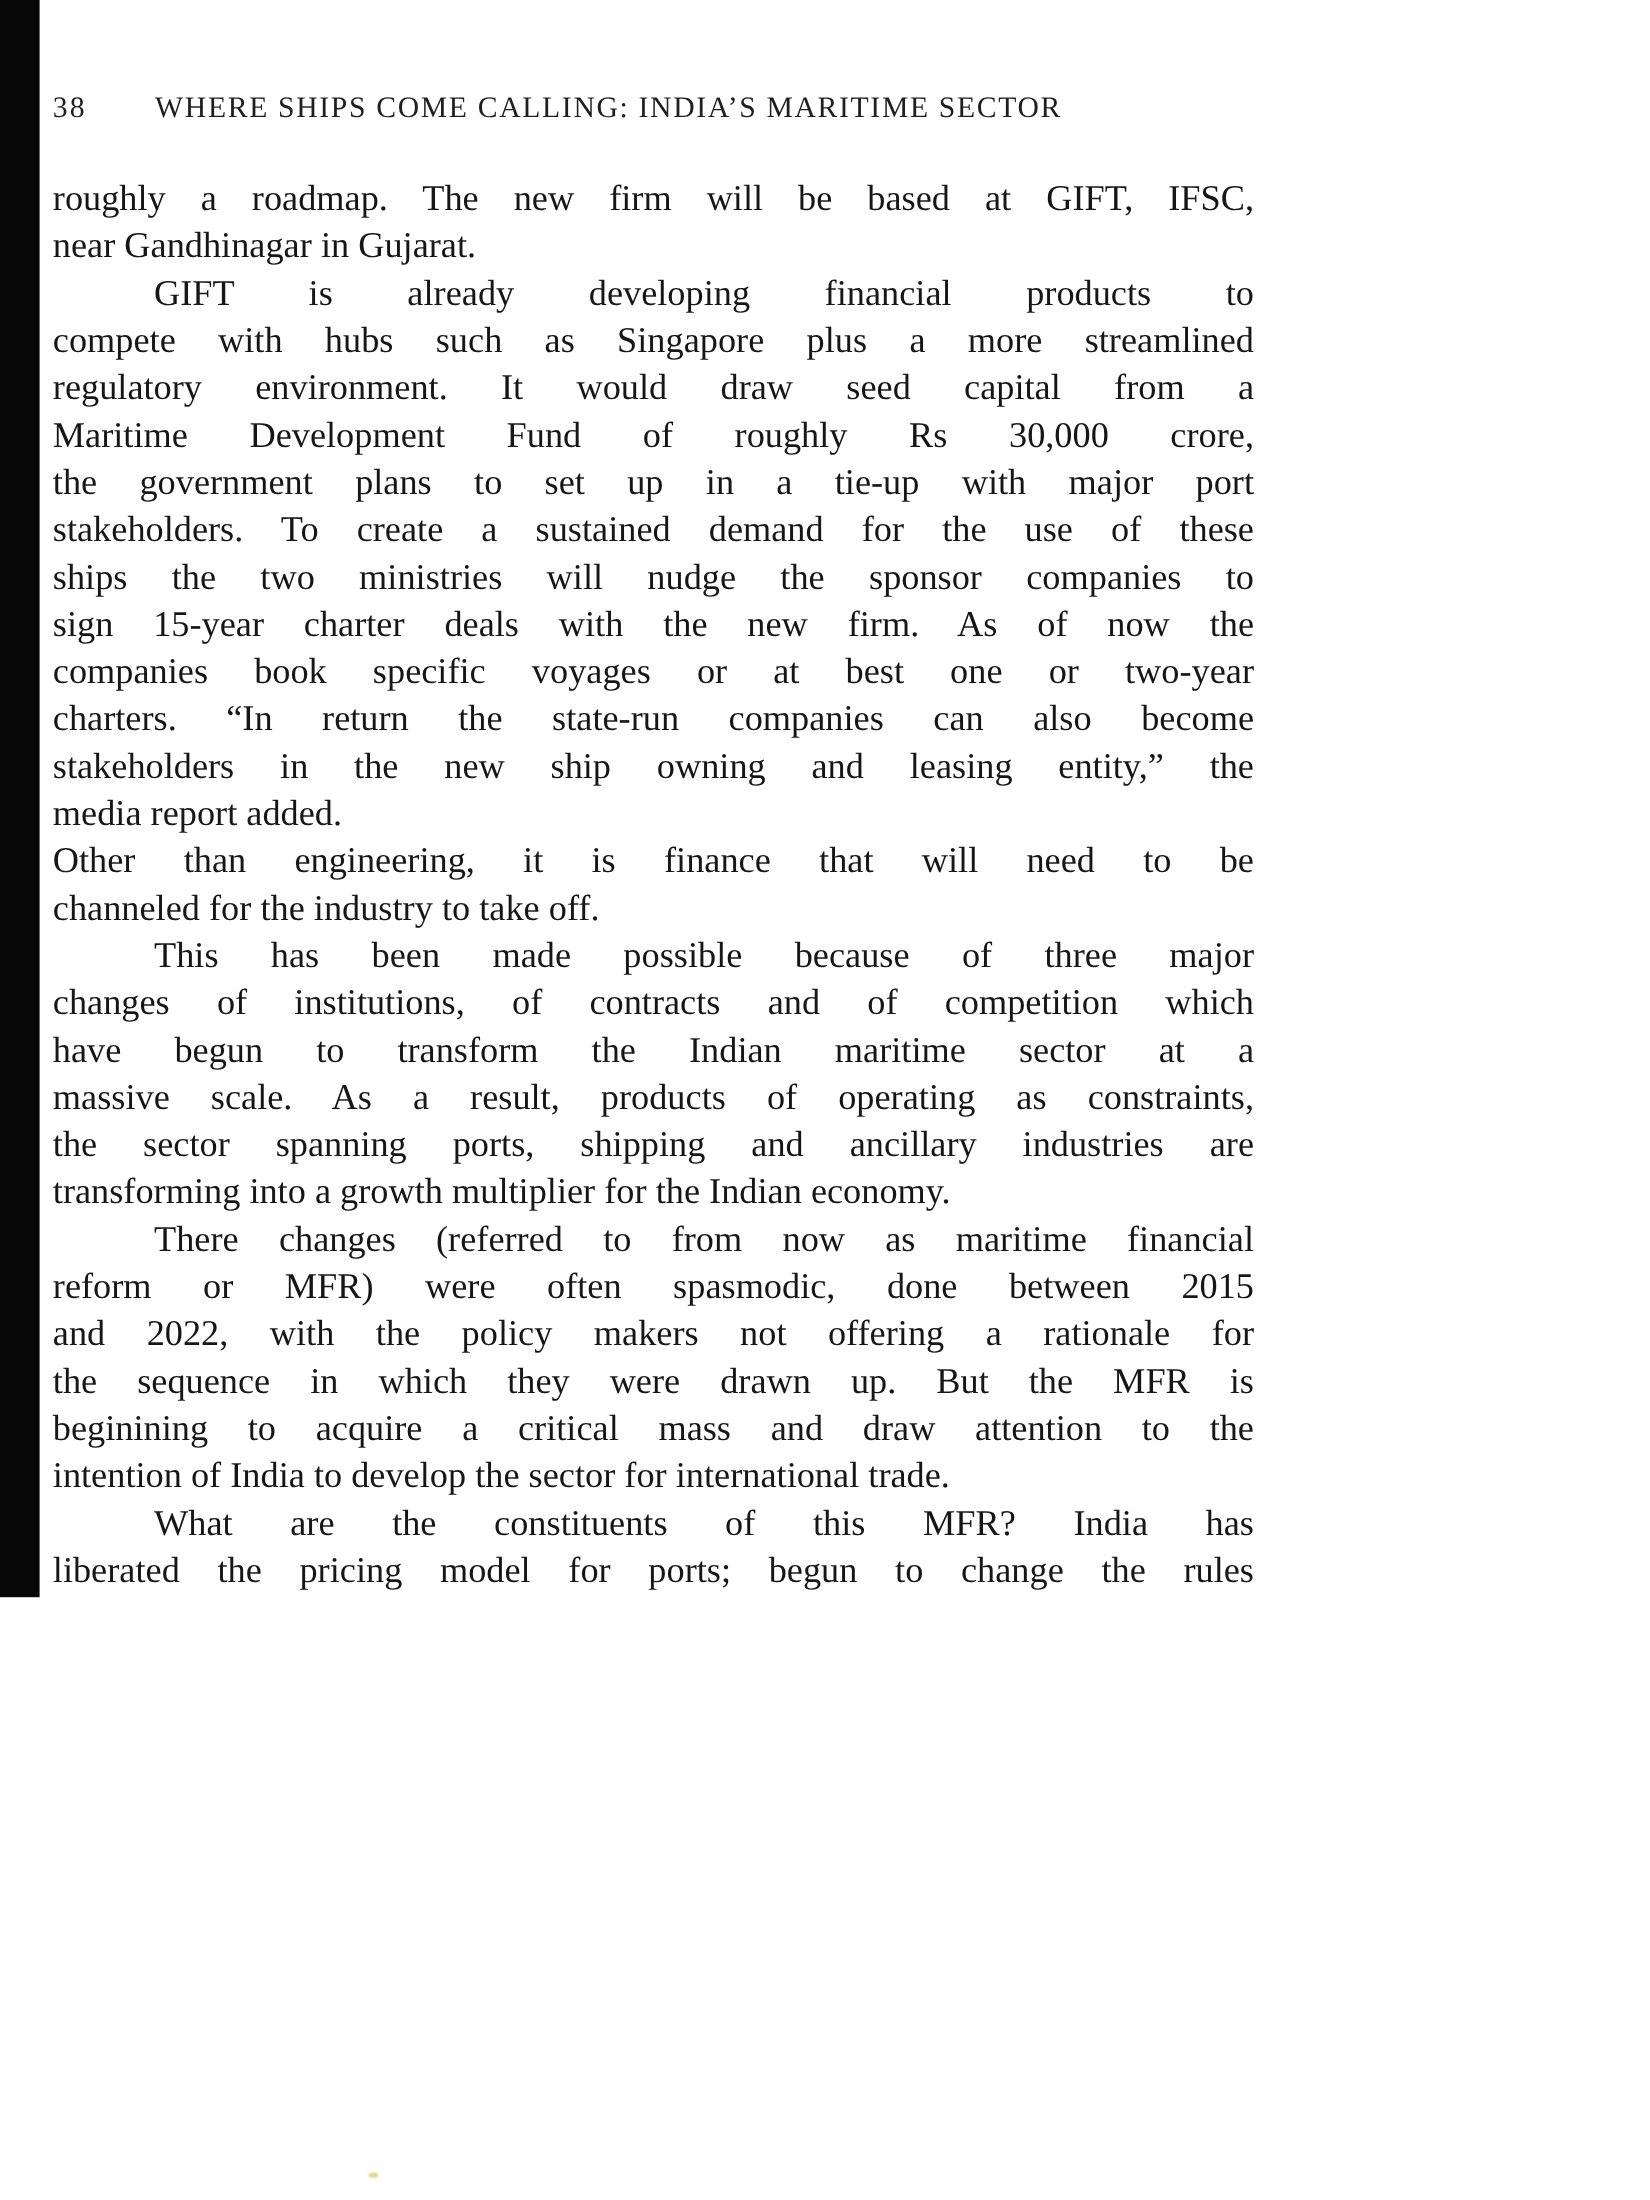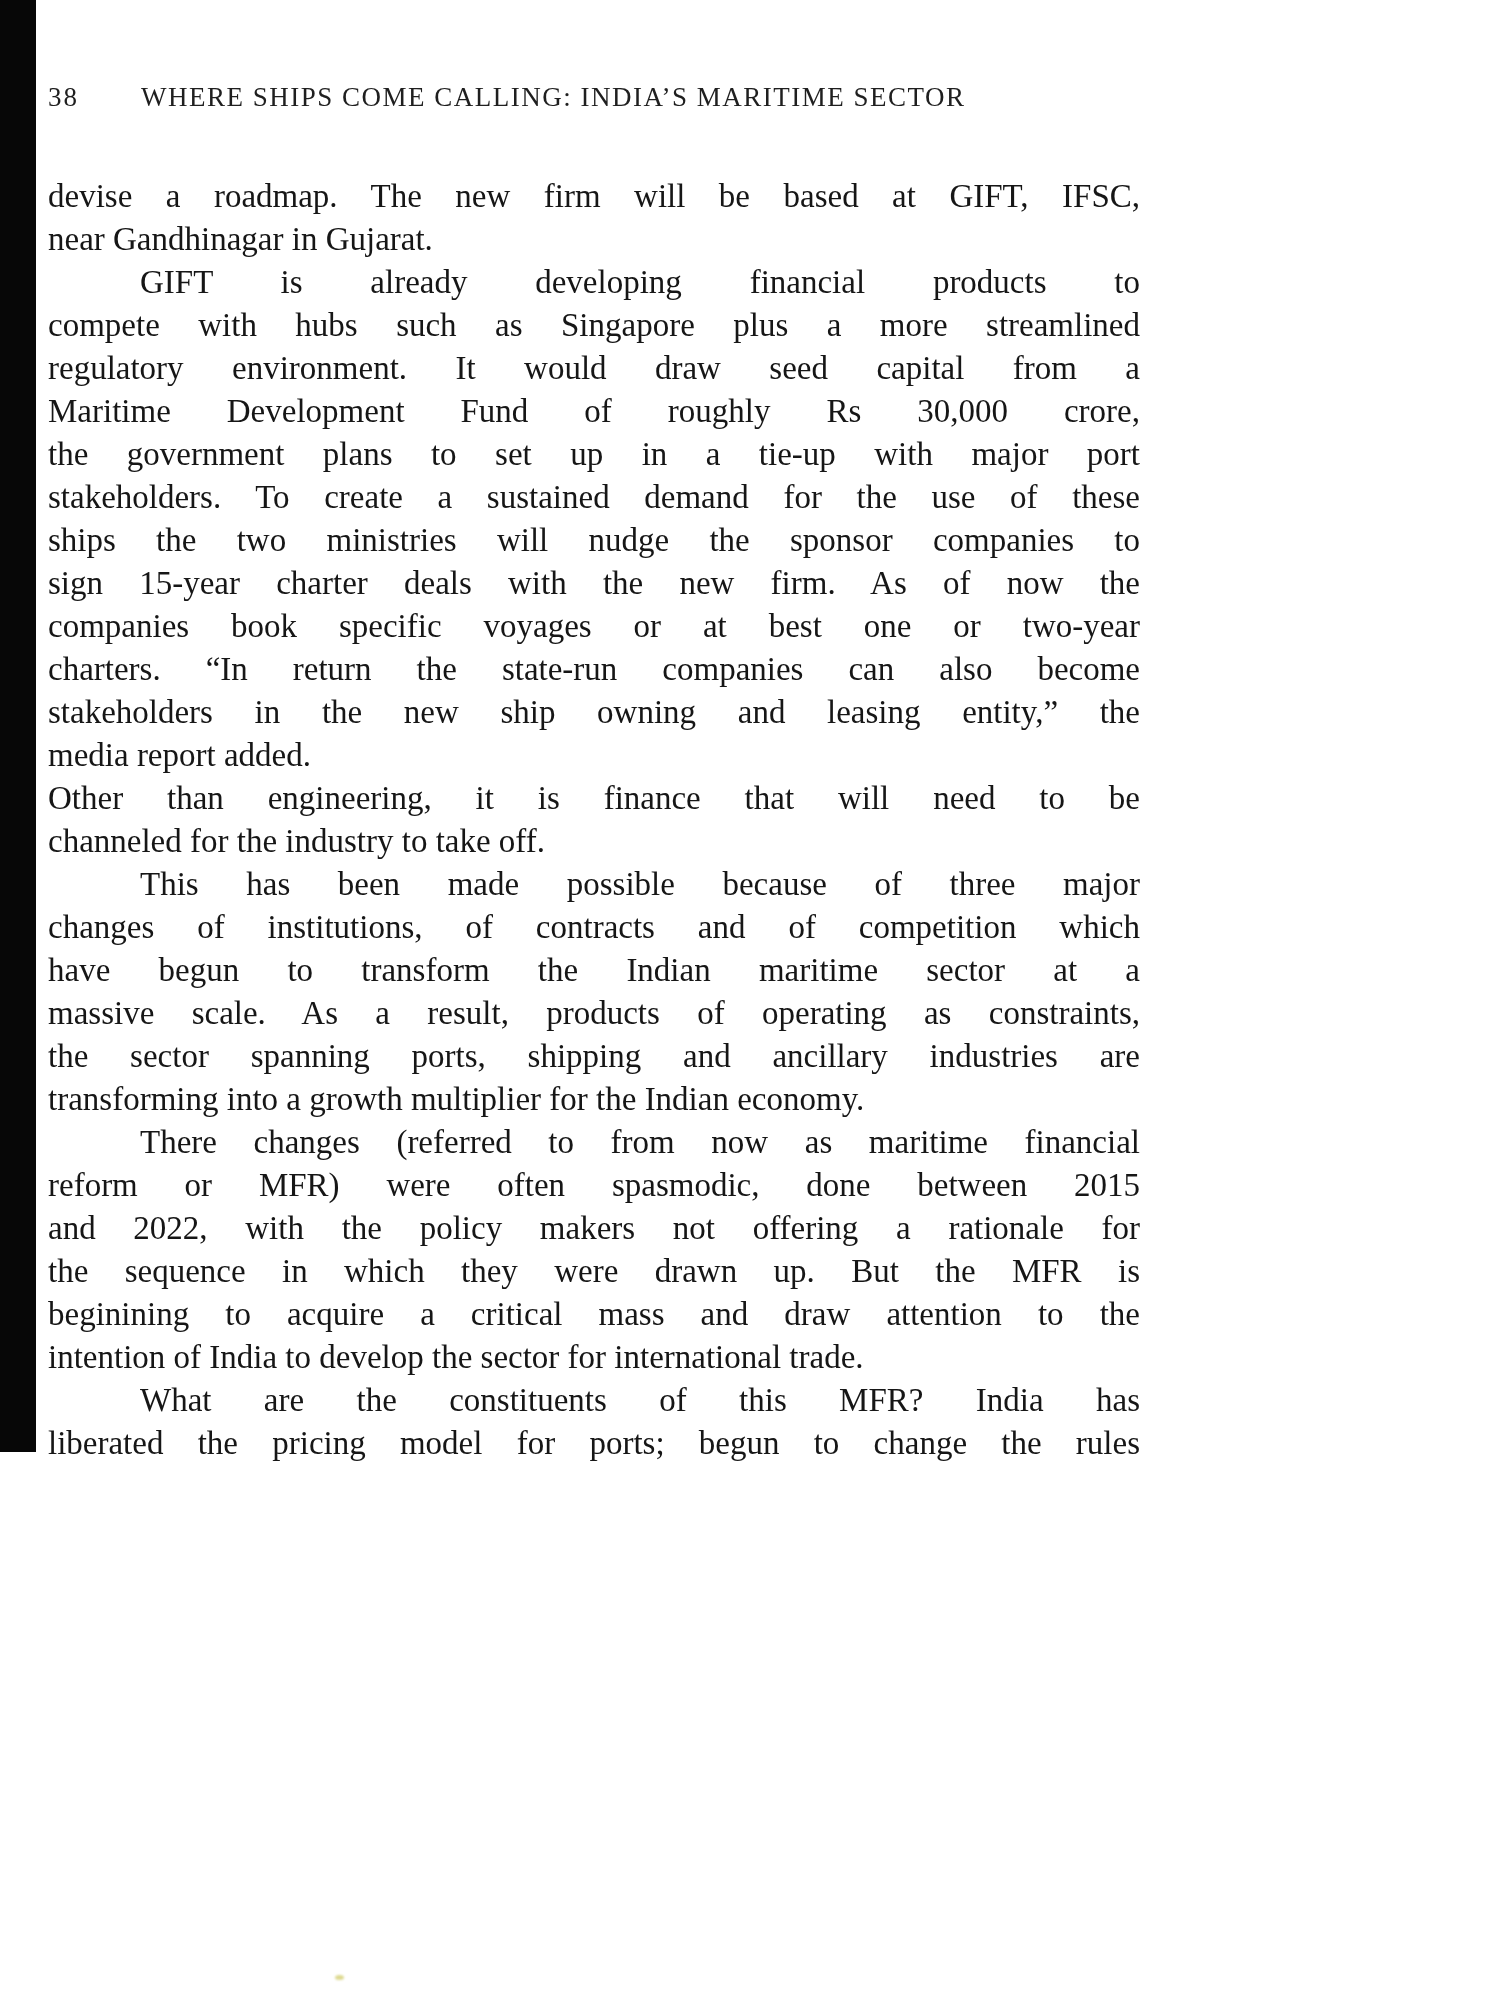--- a/index.html
+++ b/index.html
@@ -30,21 +30,21 @@
     left:48px;top:82px;
     width:1092px;
   }
   .header{
     display:flex;
     align-items:flex-end;
     font-size:27px;
     line-height:30px;
     letter-spacing:1.5px;
     color:var(--header-text);
-    margin-bottom:63px;
+    margin-bottom:48px;
     white-space:nowrap;
   }
   .pagenum{margin-right:62px;letter-spacing:2px;}
   .line{
     font-size:33px;
     height:43px;
     line-height:43px;
     text-align:justify;
     text-align-last:justify;
     -moz-text-align-last:justify;
@@ -77,21 +77,21 @@
 <div class="page">
   <div class="spine-bar"></div>
 
   <div class="content">
     <div class="header">
       <span class="pagenum">38</span>
       <span class="header-title">WHERE SHIPS COME CALLING: INDIA’S MARITIME SECTOR</span>
     </div>
 
     <div id="para-top">
-        <div class="line">devise a roadmap. The new firm will be based at GIFT, IFSC,</div>
+        <div class="line">roughly a roadmap. The new firm will be based at GIFT, IFSC,</div>
         <div class="line last">near Gandhinagar in Gujarat.</div>
         <div class="line indent">GIFT is already developing financial products to</div>
         <div class="line">compete with hubs such as Singapore plus a more streamlined</div>
         <div class="line">regulatory environment. It would draw seed capital from a</div>
         <div class="line">Maritime Development Fund of roughly Rs 30,000 crore,</div>
         <div class="line">the government plans to set up in a tie-up with major port</div>
         <div class="line">stakeholders. To create a sustained demand for the use of these</div>
         <div class="line">ships the two ministries will nudge the sponsor companies to</div>
         <div class="line">sign 15-year charter deals with the new firm. As of now the</div>
         <div class="line">companies book specific voyages or at best one or two-year</div>

